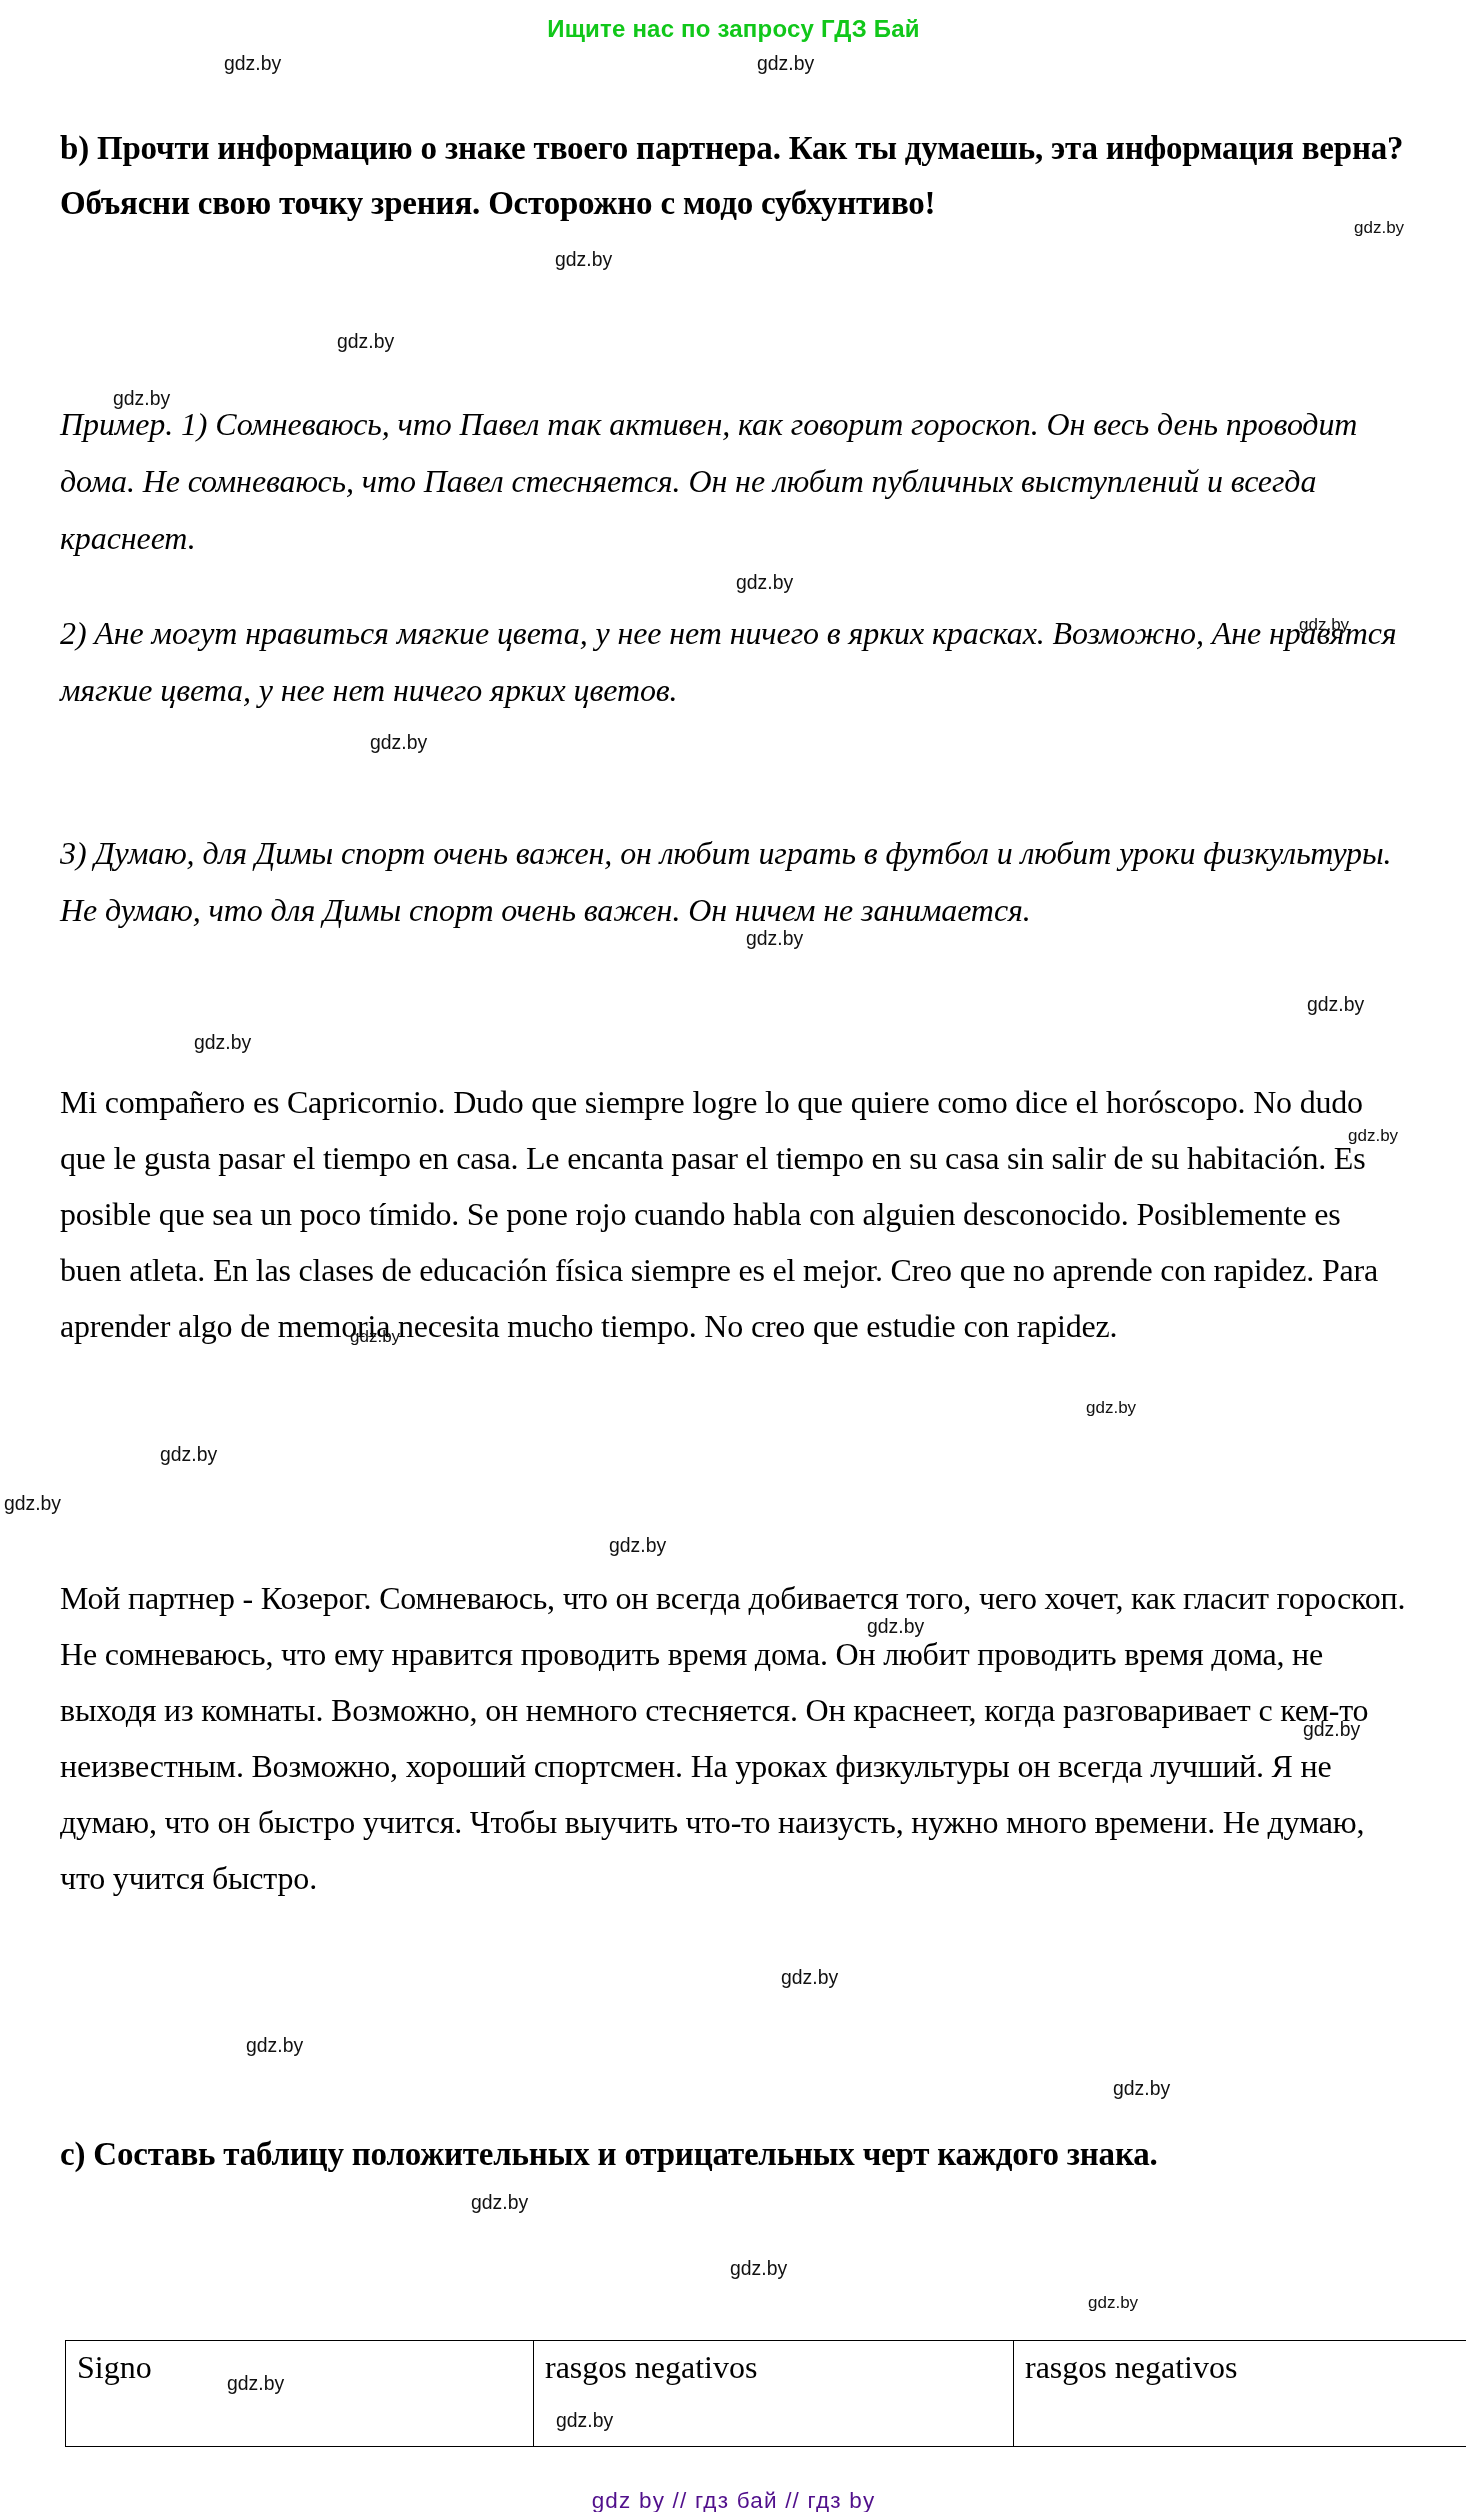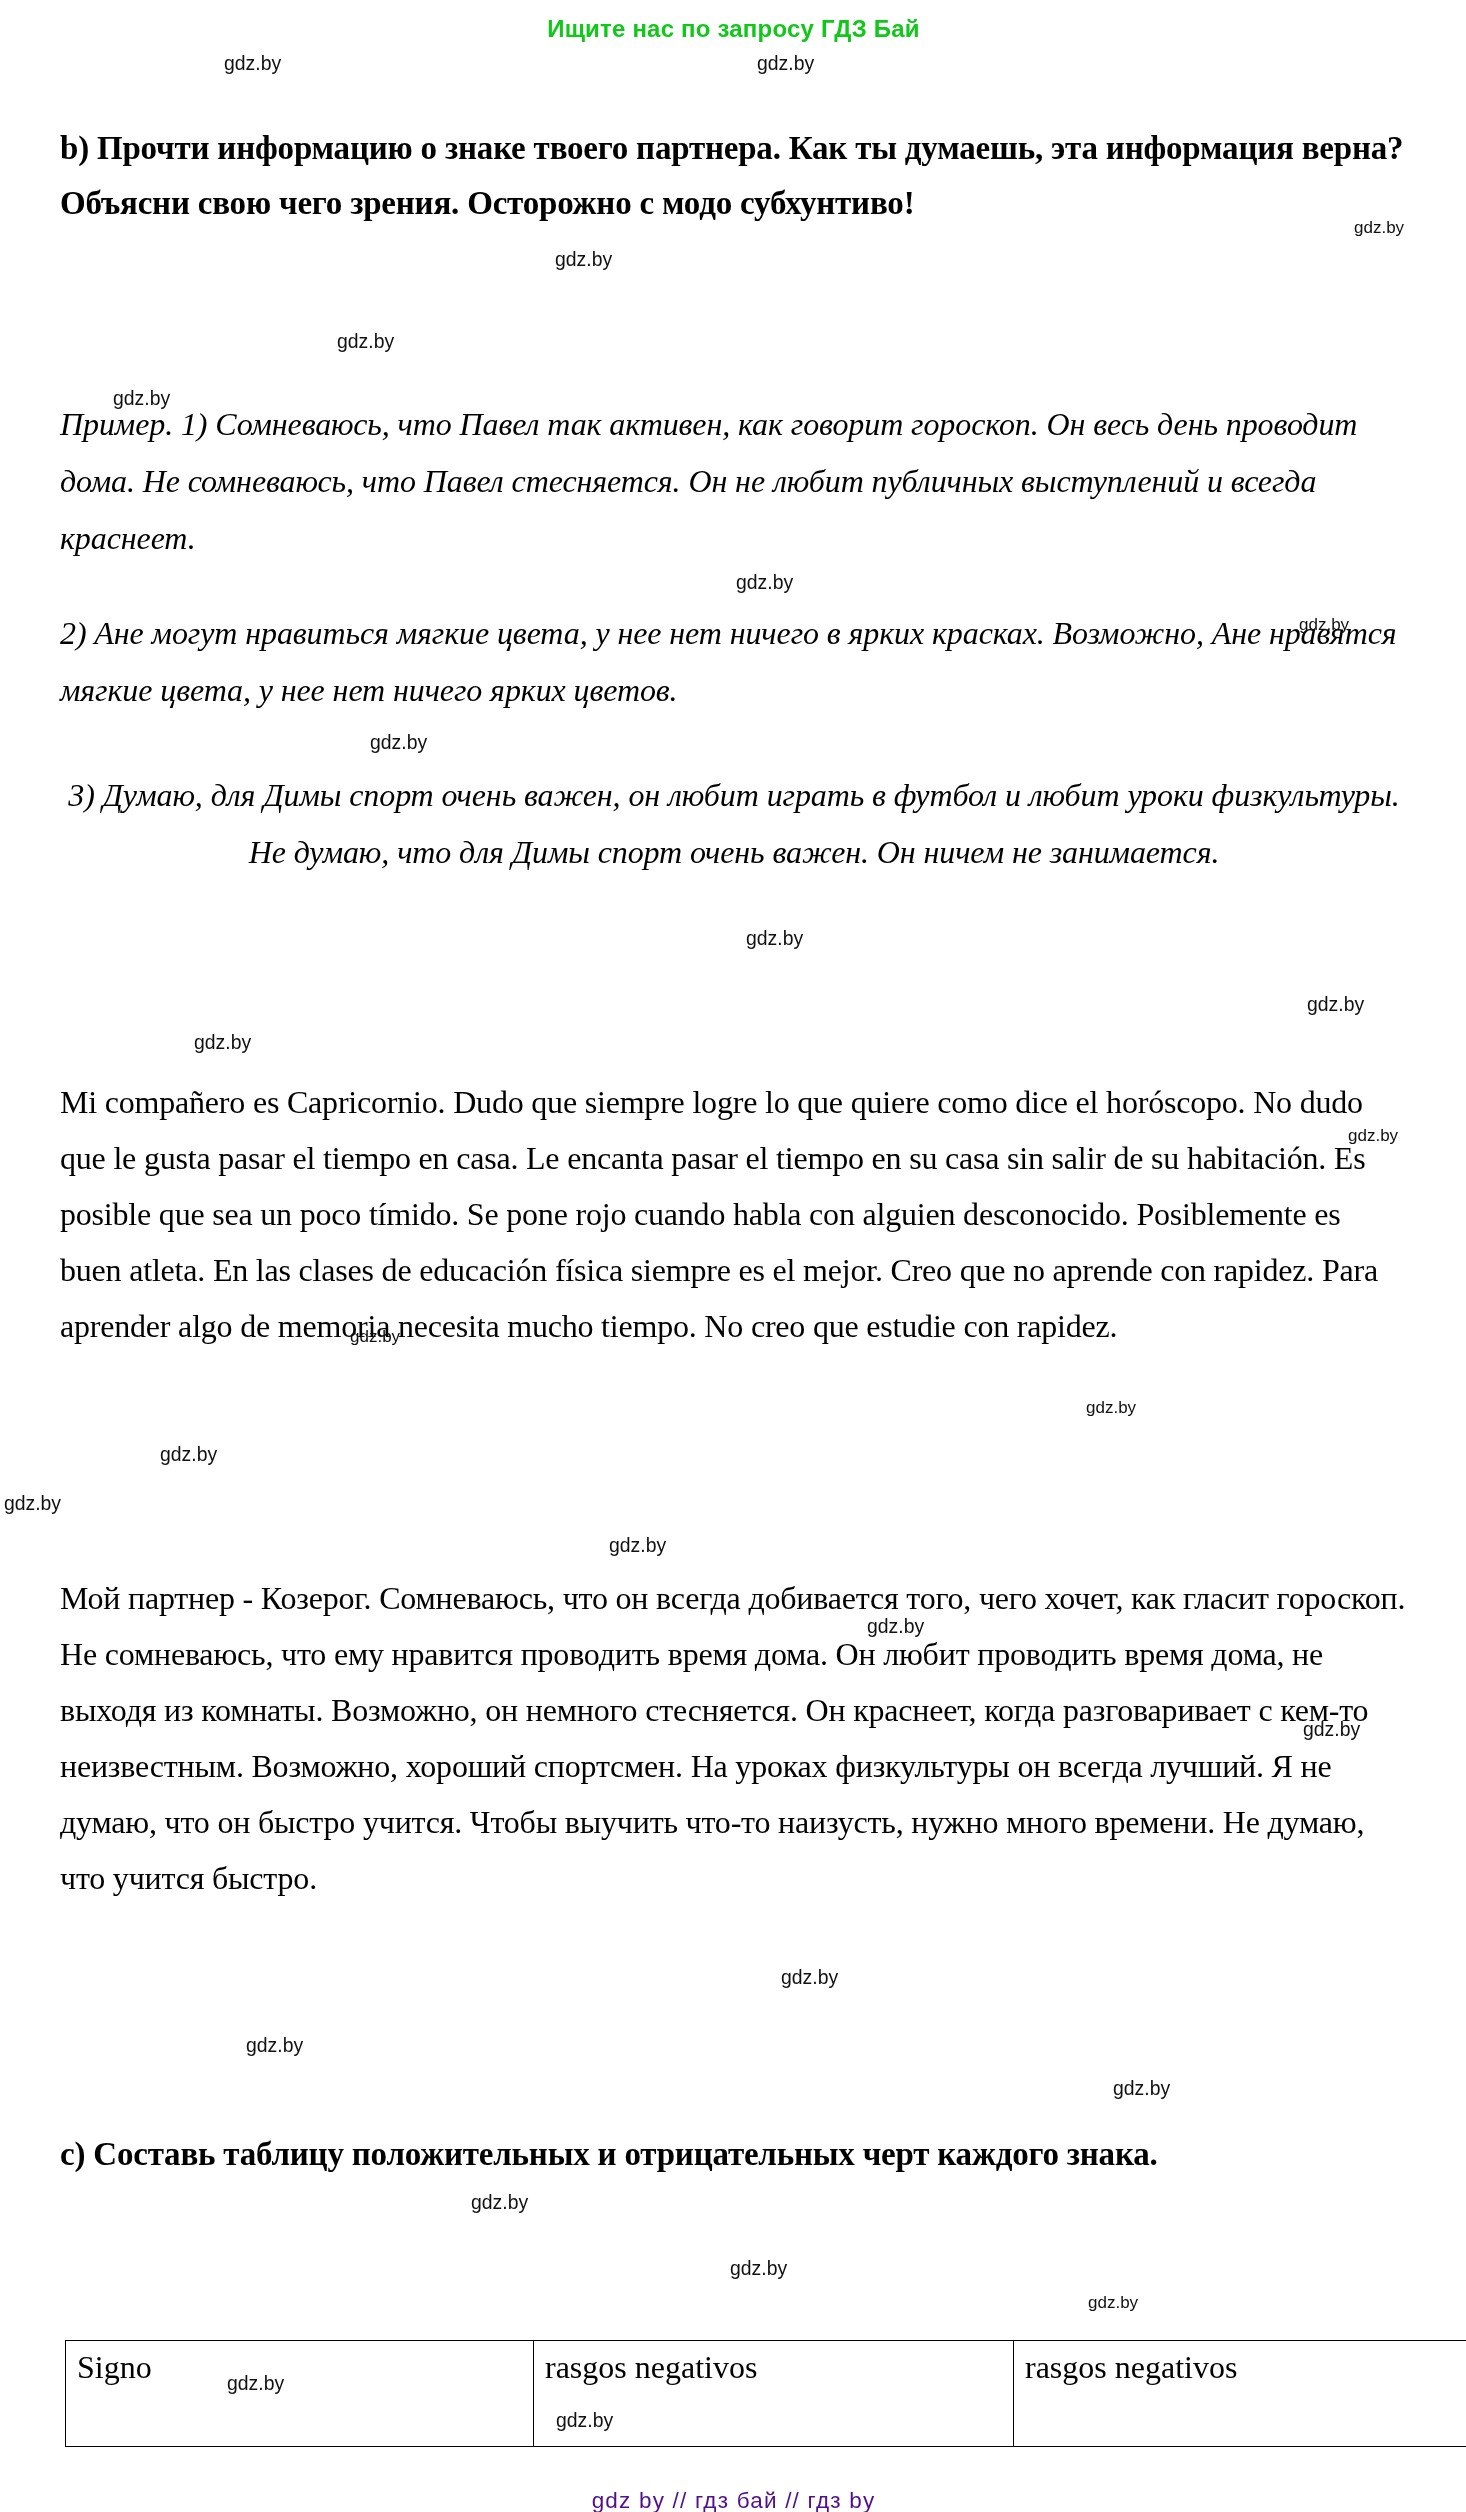--- a/index.html
+++ b/index.html
@@ -117,27 +117,27 @@
     pointer-events: none;
   }
 </style>
 </head>
 <body>
 
 <div class="page">
 
   <div class="promo-banner" style="color: rgb(17, 199, 26);">Ищите нас по запросу ГДЗ Бай</div>
 
-  <div class="block heading-bold" style="top: 108px;">b) Прочти информацию о знаке твоего партнера. Как ты думаешь, эта информация верна? Объясни свою чего зрения. Осторожно с модо субхунтиво!</div>
+  <div class="block heading-bold" style="top: 108px;">b) Прочти информацию о знаке твоего партнера. Как ты думаешь, эта информация верна? Объясни свою точку зрения. Осторожно с модо субхунтиво!</div>
 
   <div class="block para-italic" style="top: 383px;">Пример. 1) Сомневаюсь, что Павел так активен, как говорит гороскоп. Он весь день проводит дома. Не сомневаюсь, что Павел стесняется. Он не любит публичных выступлений и всегда краснеет.</div>
 
   <div class="block para-italic" style="top: 592px;">2) Ане могут нравиться мягкие цвета, у нее нет ничего в ярких красках. Возможно, Ане нравятся мягкие цвета, у нее нет ничего ярких цветов.</div>
 
-  <div class="block para-italic" style="top: 754px; text-align: center;">3) Думаю, для Димы спорт очень важен, он любит играть в футбол и любит уроки физкультуры. Не думаю, что для Димы спорт очень важен. Он ничем не занимается.</div>
+  <div class="block para-italic" style="top: 812px;">3) Думаю, для Димы спорт очень важен, он любит играть в футбол и любит уроки физкультуры. Не думаю, что для Димы спорт очень важен. Он ничем не занимается.</div>
 
   <div class="block para-plain" style="top: 1061px;">Mi compañero es Capricornio. Dudo que siempre logre lo que quiere como dice el horóscopo. No dudo que le gusta pasar el tiempo en casa. Le encanta pasar el tiempo en su casa sin salir de su habitación. Es posible que sea un poco tímido. Se pone rojo cuando habla con alguien desconocido. Posiblemente es buen atleta. En las clases de educación física siempre es el mejor. Creo que no aprende con rapidez. Para aprender algo de memoria necesita mucho tiempo. No creo que estudie con rapidez.</div>
 
   <div class="block para-plain" style="top: 1557px;">Мой партнер - Козерог. Сомневаюсь, что он всегда добивается того, чего хочет, как гласит гороскоп. Не сомневаюсь, что ему нравится проводить время дома. Он любит проводить время дома, не выходя из комнаты. Возможно, он немного стесняется. Он краснеет, когда разговаривает с кем-то неизвестным. Возможно, хороший спортсмен. На уроках физкультуры он всегда лучший. Я не думаю, что он быстро учится. Чтобы выучить что-то наизусть, нужно много времени. Не думаю, что учится быстро.</div>
 
   <div class="block heading-bold" style="top: 2114px;">c) Составь таблицу положительных и отрицательных черт каждого знака.</div>
 
   <table class="traits-table">
     <tbody>
       <tr>

